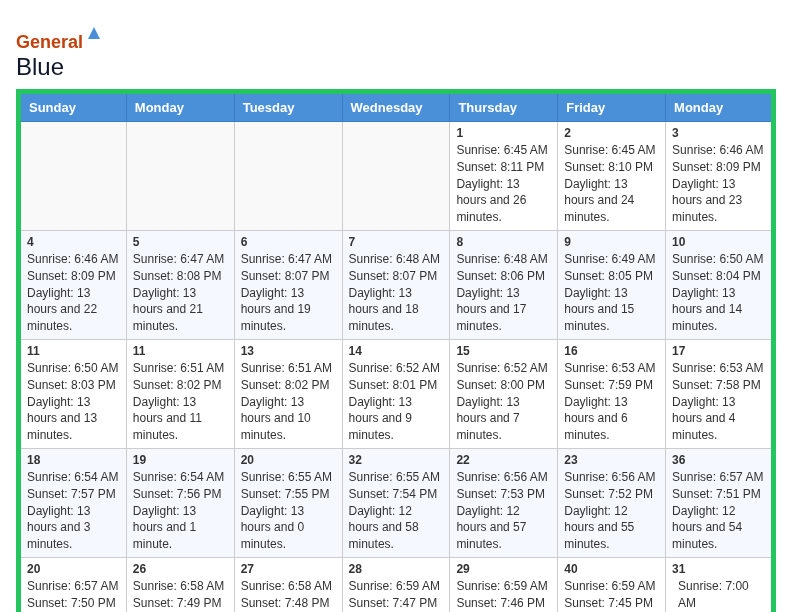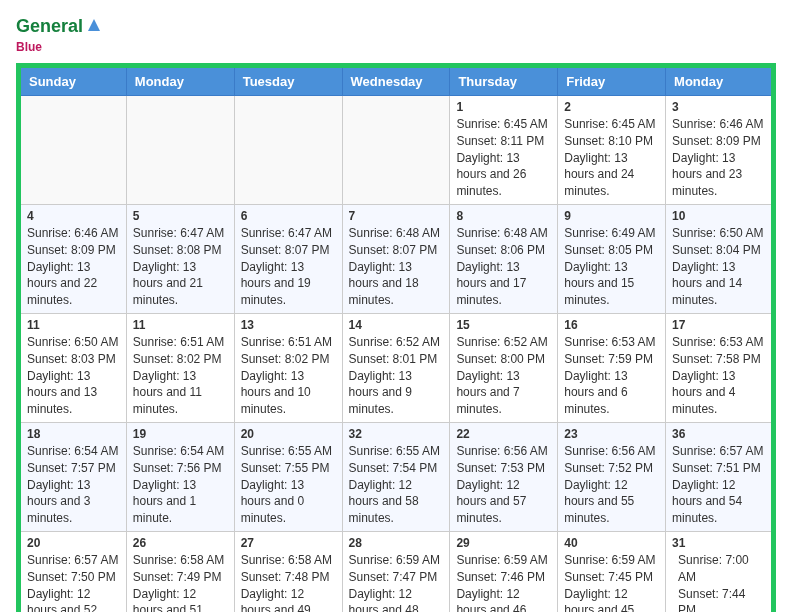--- a/index.html
+++ b/index.html
@@ -81,29 +81,29 @@
       line-height: 1.4;
       color: #333;
     }
   </style>
 </head>
 <body>
 
 <div class="header-area">
   <div class="logo">
     <div class="logo-line">
-      <span style="font-size:18px;font-weight:bold;color:#15803d;">General</span>
+      <span style="font-size:18px;font-weight:bold;color:#c2410c;margin-top:16px;">General</span>
       <span style="display:inline-block;margin-left:3px;vertical-align:middle;">
         <svg width="16" height="16" viewBox="0 0 16 16">
             <polygon points="8,2 14,14 2,14" fill="#4a90d9"></polygon>
           </svg>
       </span>
     </div>
     <div>
-      <span style="font-size:12px;font-weight:bold;color:#be185d;">Blue</span>
+      <span style="font-size:24px;font-weight:normal;color:#0f172a;">Blue</span>
     </div>
   </div>
   <div class="title-area">
     <h1></h1>
     <h2></h2>
   </div>
 </div>
 
 <table class="calendar">
   <thead>

